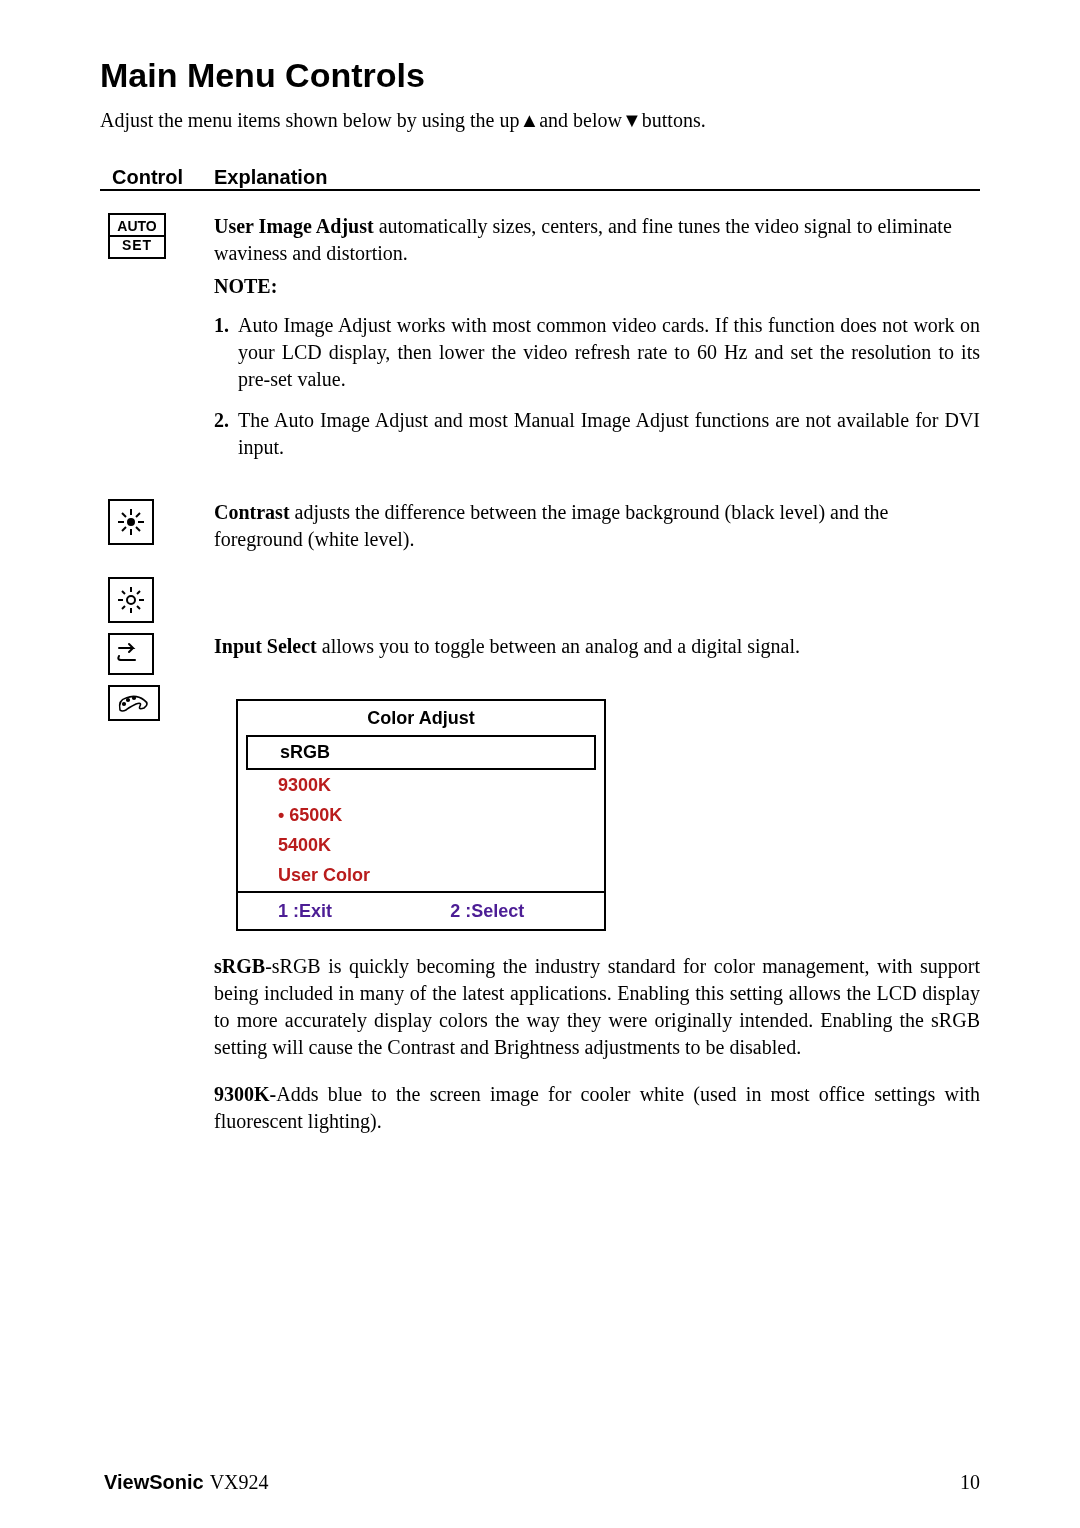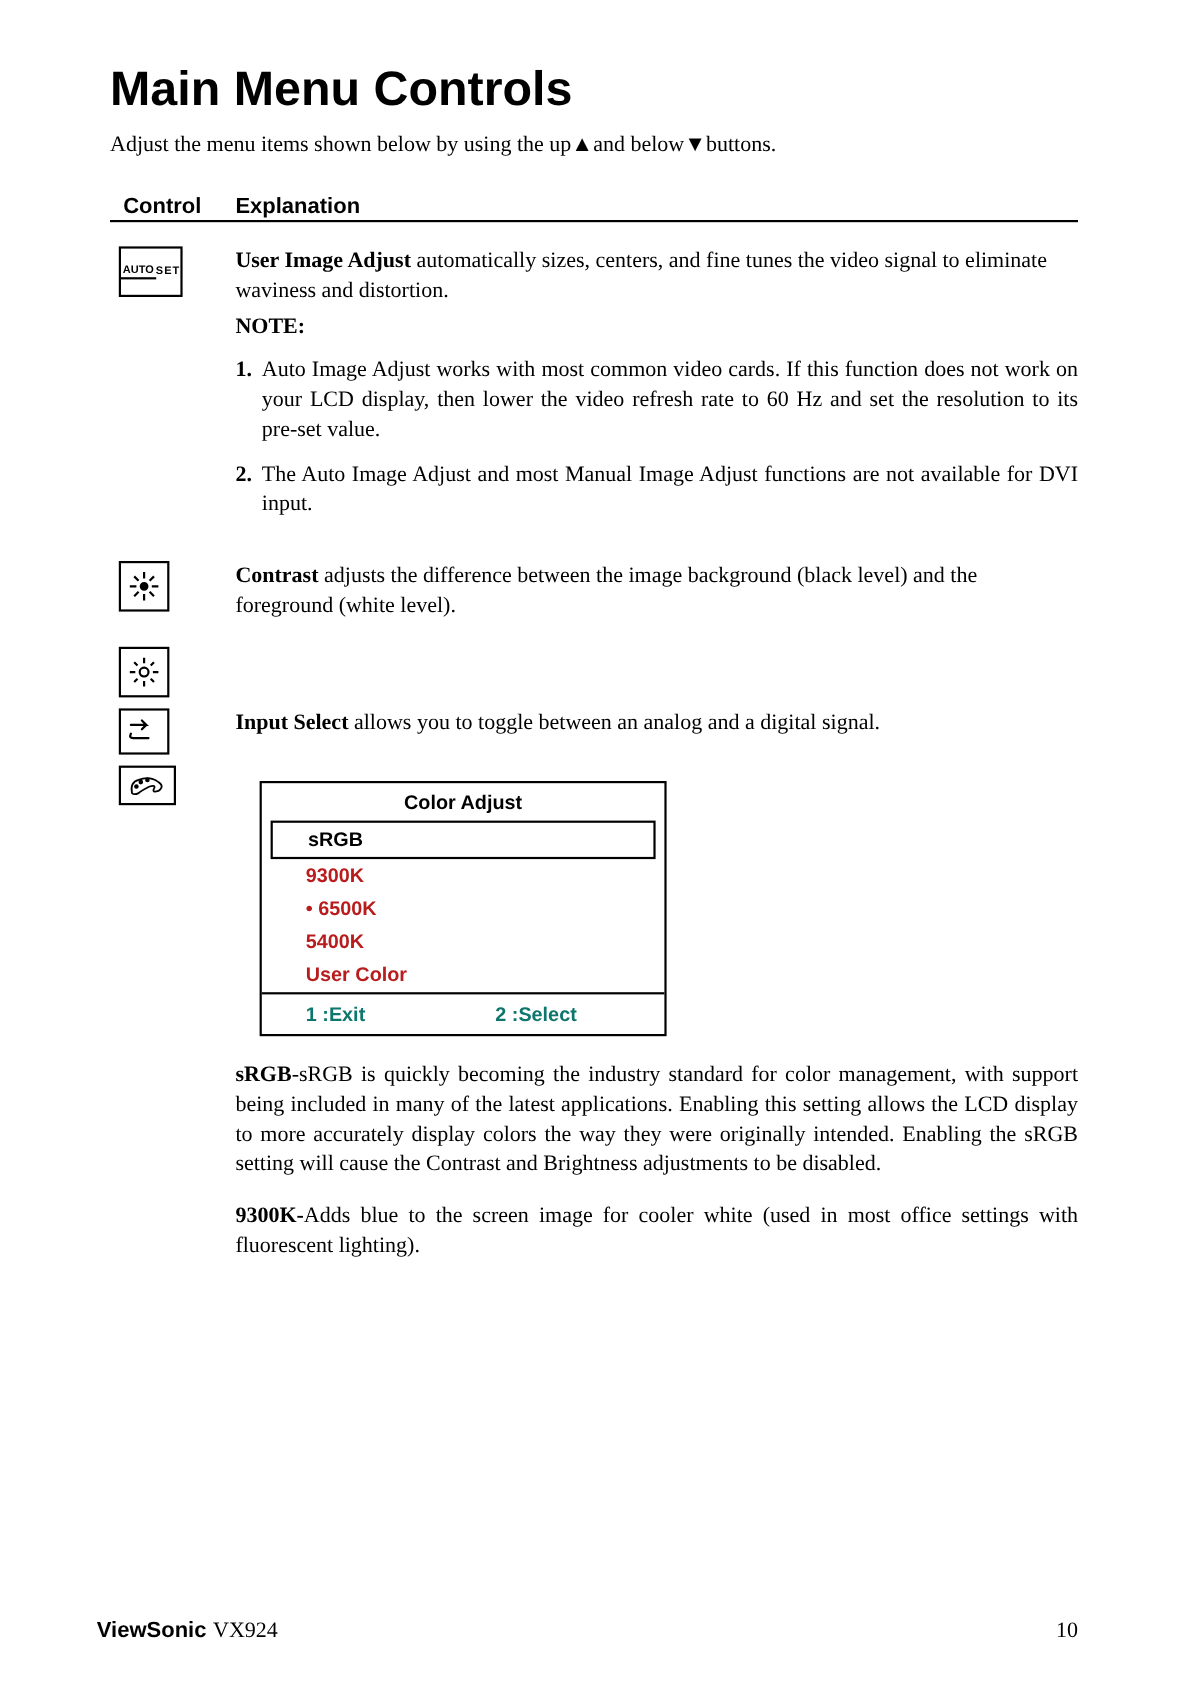--- a/index.html
+++ b/index.html
@@ -8,21 +8,21 @@
     font-family: "Times New Roman", Times, serif;
     color: #000;
     width: 1080px;
     height: 1528px;
     position: relative;
     padding: 56px 100px 40px 100px;
   }
   h1 {
     font-family: Arial, Helvetica, sans-serif;
     font-weight: bold;
-    font-size: 44px;
+    font-size: 34px;
     margin-bottom: 14px;
   }
   .intro {
     font-size: 20px;
     margin-bottom: 34px;
   }
   .col-header {
     display: flex;
     font-family: Arial, Helvetica, sans-serif;
     font-weight: bold;
@@ -41,21 +41,21 @@
     padding-left: 8px;
   }
   .text-col { flex: 1; font-size: 20px; line-height: 1.35; }
   .icon-box {
     border: 2px solid #000;
     display: inline-flex;
     align-items: center;
     justify-content: center;
     background: #fff;
   }
-  .icon-box.auto-set { width: 58px; height: 46px; font-family: Arial, Helvetica, sans-serif; font-weight: bold; font-size: 10px; line-height: 1.05; }
+  .icon-box.auto-set { width: 58px; height: 46px; flex-direction: column; font-family: Arial, Helvetica, sans-serif; font-weight: bold; font-size: 14px; line-height: 1.05; }
   .icon-box.auto-set .line1 { border-bottom: 2px solid #000; width: 100%; text-align: center; padding: 1px 0; }
   .icon-box.auto-set .line2 { letter-spacing: 1px; padding: 1px 0; }
   .icon-box.square { width: 46px; height: 46px; }
   .icon-box.small { width: 46px; height: 42px; }
   .icon-box.flat { width: 52px; height: 36px; }
   .note-head { font-weight: bold; display: block; margin-top: 6px; }
   ol.numlist { list-style: none; margin-top: 12px; }
   ol.numlist li { display: flex; margin-bottom: 14px; text-align: justify; }
   ol.numlist li .num { font-weight: bold; width: 24px; flex-shrink: 0; }
   ol.numlist li .li-body { flex: 1; }
@@ -84,29 +84,29 @@
   .ca-item.sel {
     margin: 0 8px;
     border: 2px solid #000;
     padding: 3px 0 3px 32px;
     color: #000;
   }
   .ca-footer {
     display: flex;
     border-top: 2px solid #000;
     font-weight: bold;
-    color: #0f766e;
+    color: #4c1d95;
     font-size: 18px;
   }
   .ca-footer div { padding: 6px 0; }
   .ca-footer .left { width: 58%; padding-left: 40px; }
   .ca-footer .right { flex:1; }
   .footer {
     position: absolute;
-    left: 88px;
+    left: 104px;
     right: 100px;
     bottom: 34px;
     display: flex;
     justify-content: space-between;
     font-size: 20px;
     font-family: Arial, Helvetica, sans-serif;
   }
   .footer .brand { }
   .footer .brand b { font-weight: bold; }
   .footer .model { font-family: "Times New Roman", serif; font-size: 20px; margin-left: 6px; }

